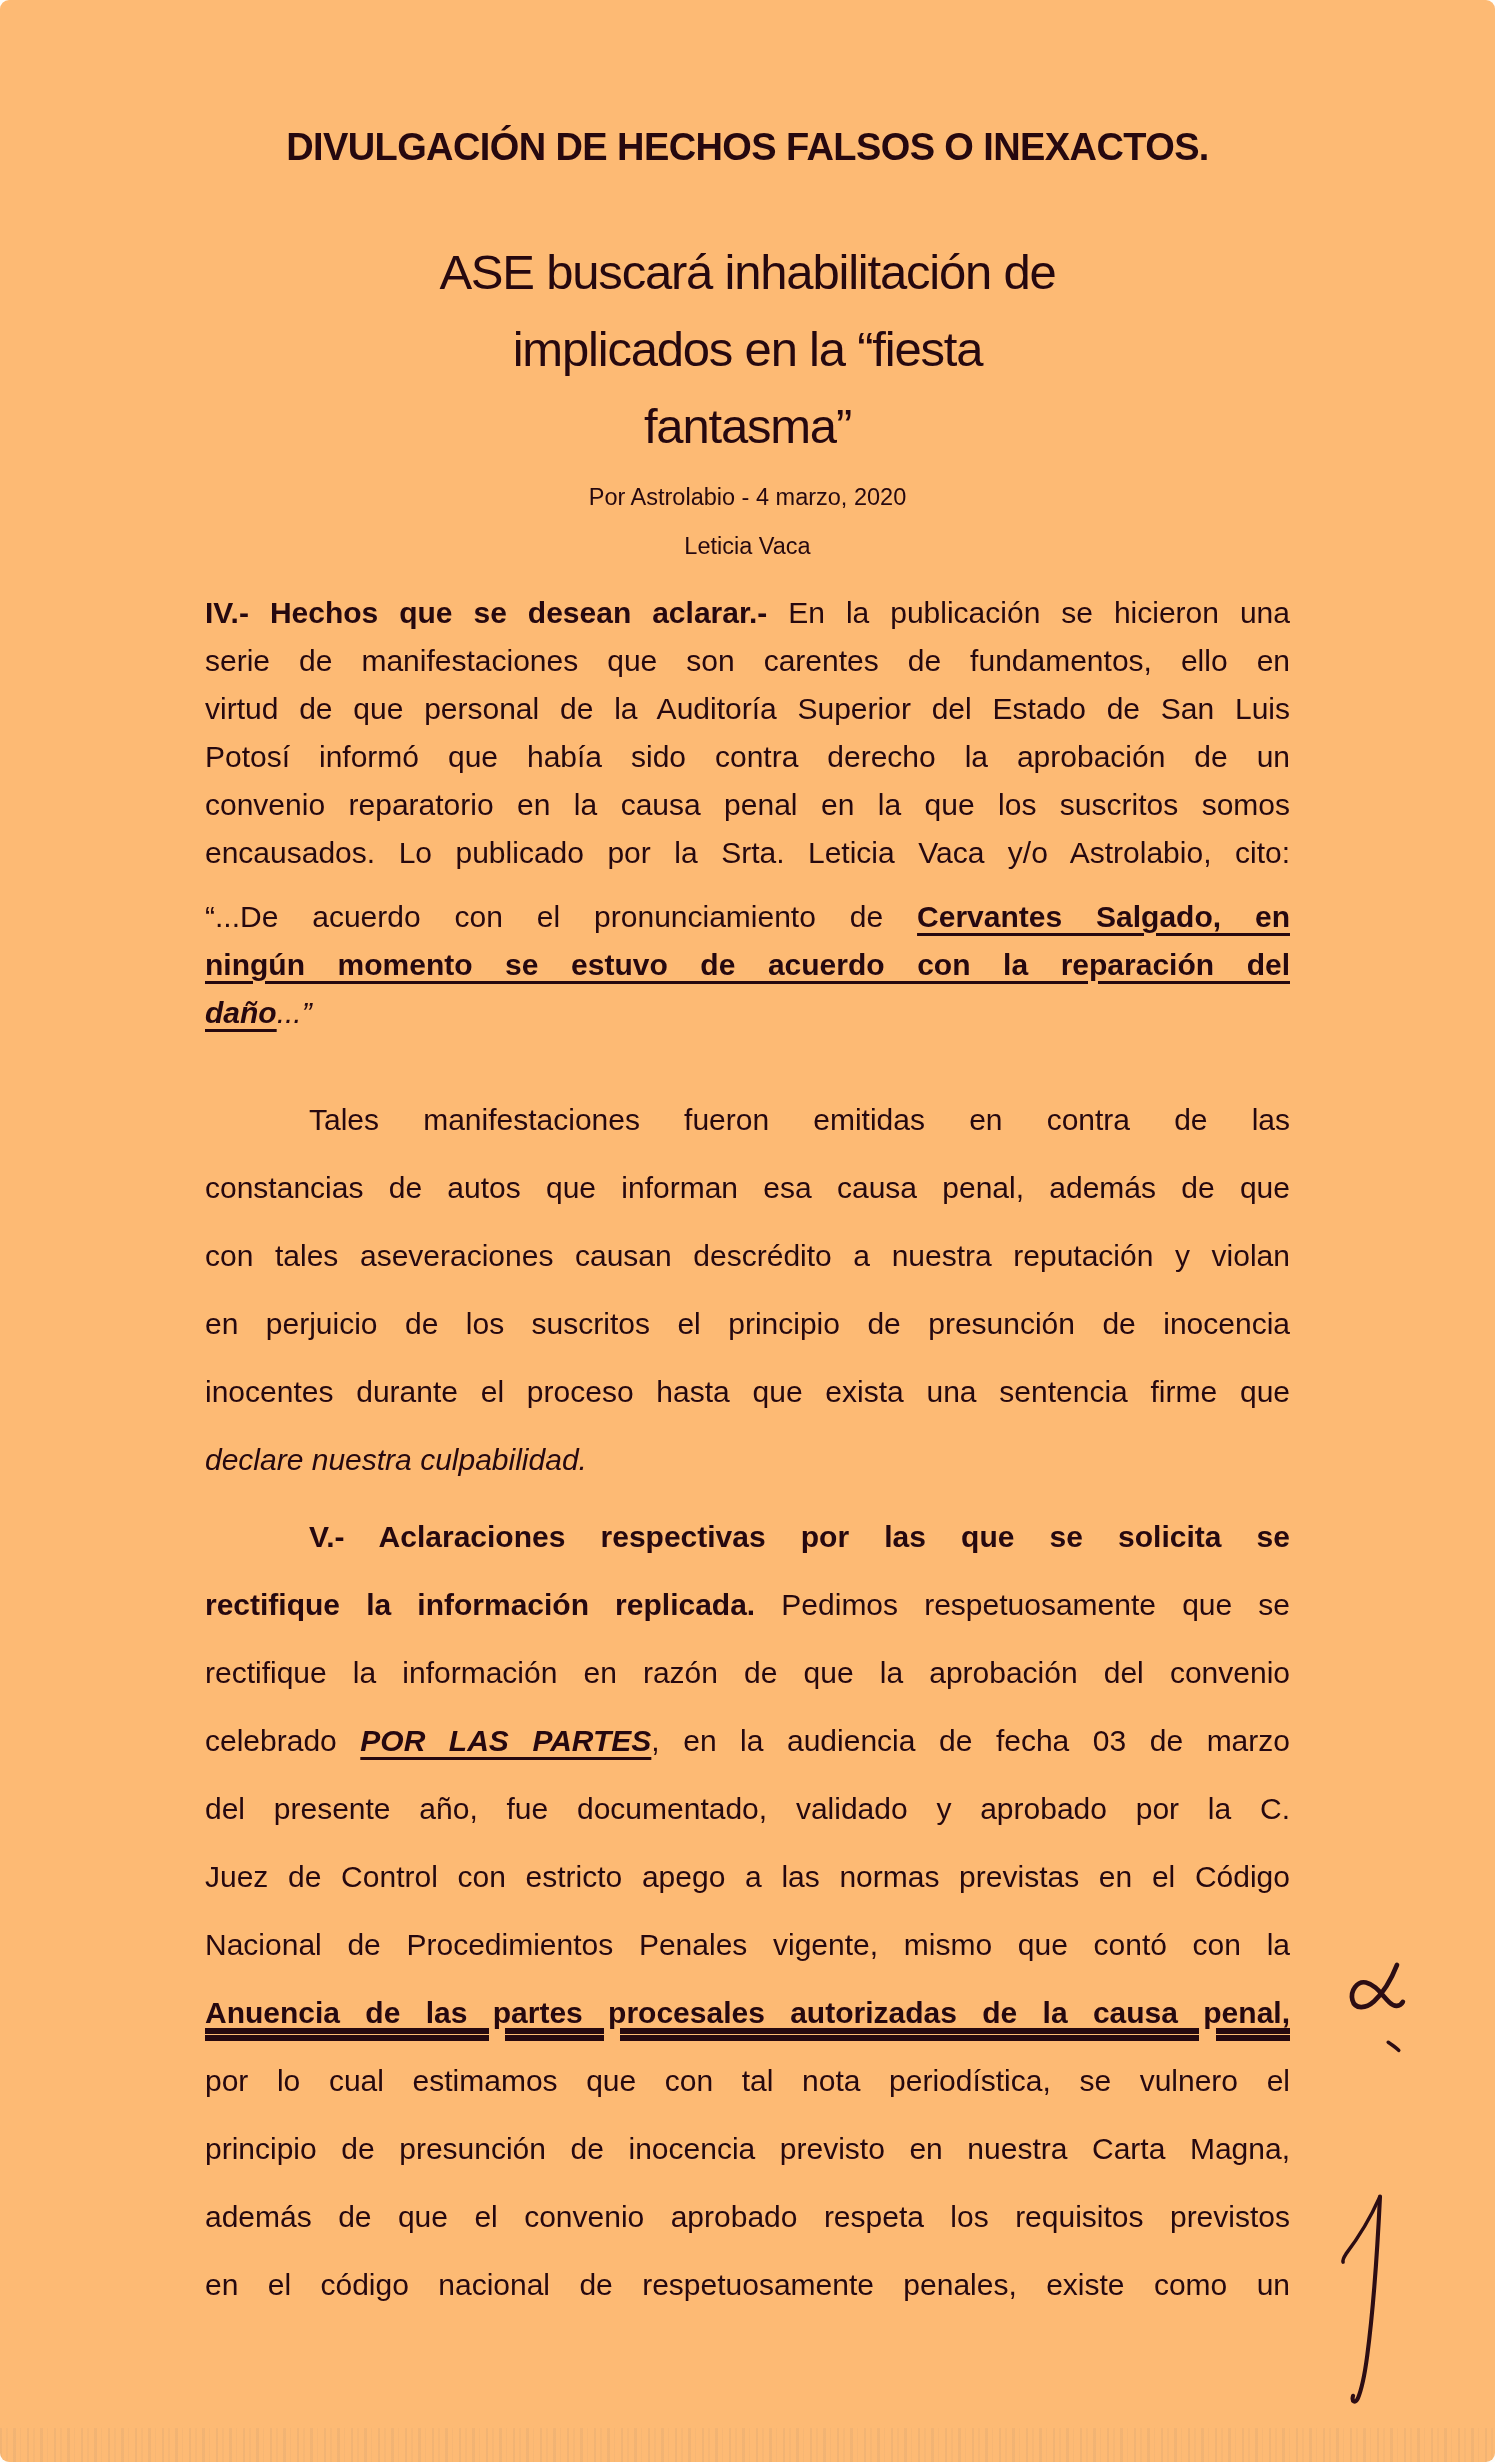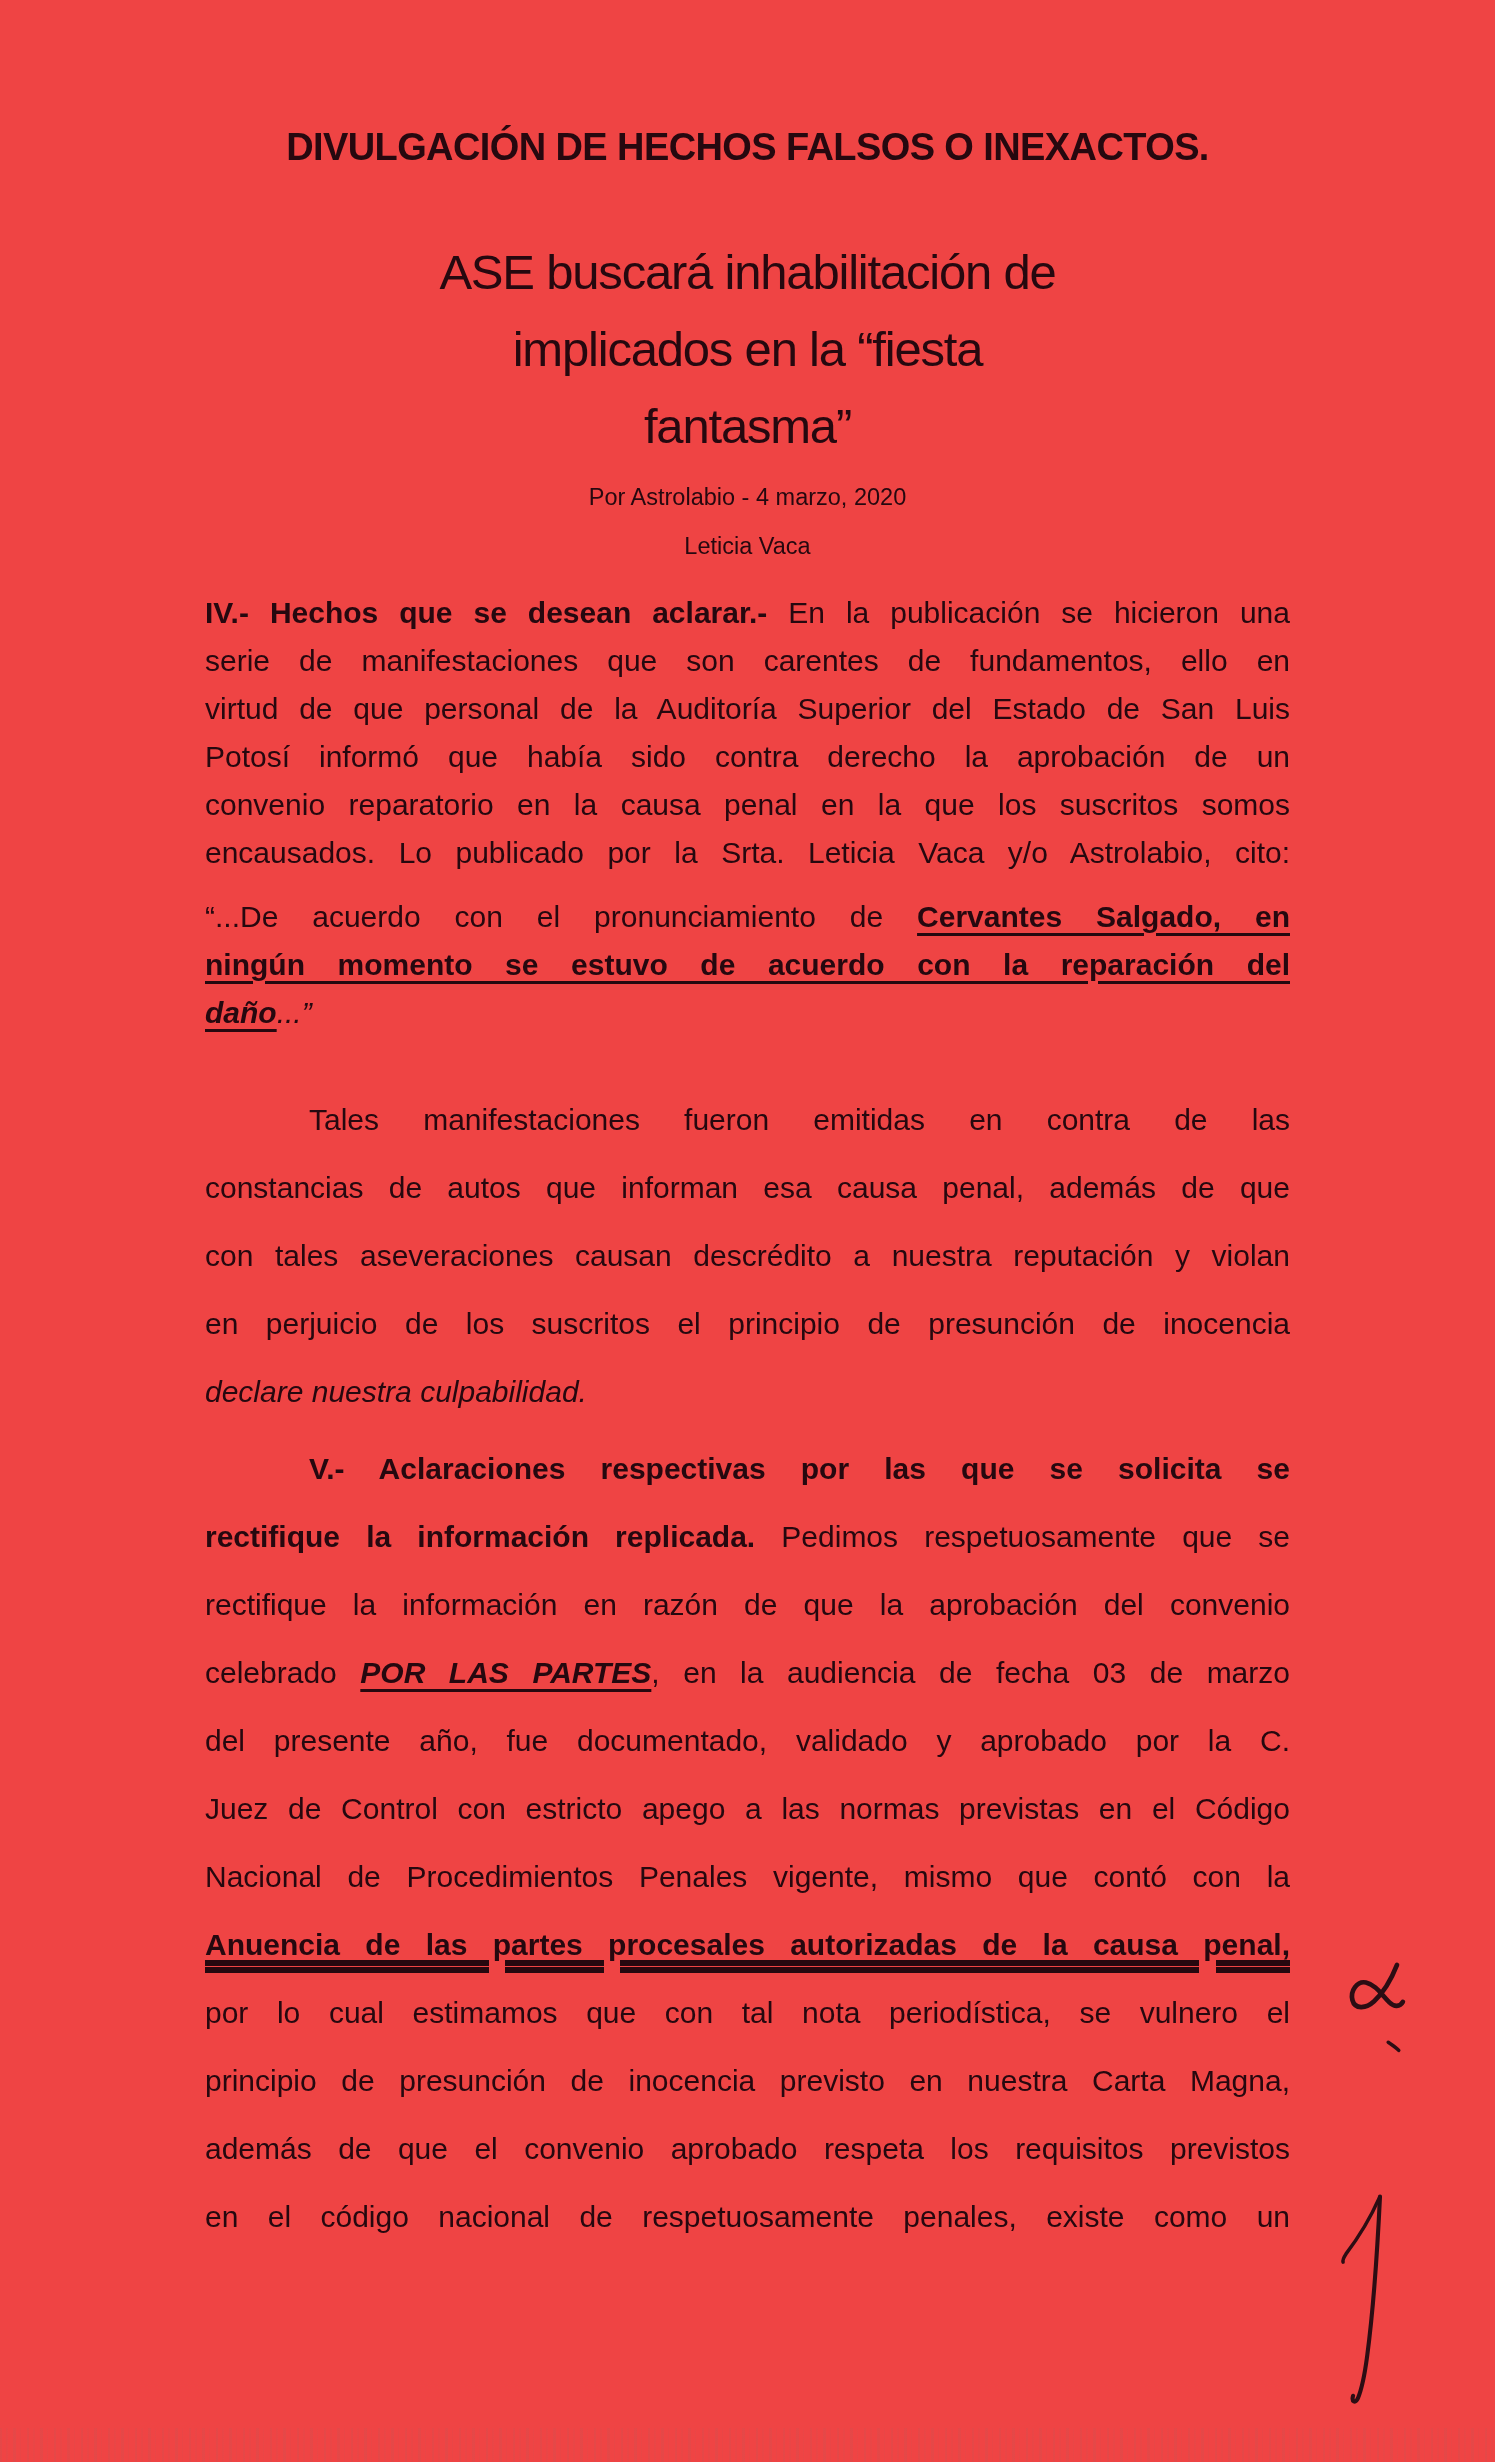--- a/index.html
+++ b/index.html
@@ -1,24 +1,25 @@
 <!DOCTYPE html>
 <html lang="es" style="font-size:9.4px"><head>
 <meta charset="utf-8">
 <style>
   * { box-sizing: border-box; }
   html, body { margin: 0; padding: 0; background: #fdfdfb; }
   .page {
     position: relative;
     width: 1495px;
     height: 2462px;
-    background: #ef4444;
+    background: #fdba74;
     color: #26080f;
     font-family: "Liberation Sans", "DejaVu Sans", sans-serif;
     overflow: hidden;
+    border-radius: 9px;
   }
   
   .page::after {
     content: "";
     position: absolute;
     left: 0; bottom: 0;
     width: 100%; height: 34px;
     background: repeating-linear-gradient(90deg,
       rgba(125,112,108,0.09) 0 2.3px,
       rgba(0,0,0,0) 2.3px 6.4px,
@@ -118,20 +119,21 @@
         <div class="para single para-quote">
           <div class="line"><span>“...De acuerdo con el pronunciamiento de </span><span class="b u">Cervantes Salgado, en</span></div>
           <div class="line"><span class="b u">ningún momento se estuvo de acuerdo con la reparación del</span></div>
           <div class="line last"><span class="b u">daño</span><span>...”</span></div>
         </div>
         <div class="para double para-tales">
           <div class="line indent"><span>Tales manifestaciones fueron emitidas en contra de las</span></div>
           <div class="line"><span>constancias de autos que informan esa causa penal, además de que</span></div>
           <div class="line"><span>con tales aseveraciones causan descrédito a nuestra reputación y violan</span></div>
           <div class="line"><span>en perjuicio de los suscritos el principio de presunción de inocencia</span></div>
+          <div class="line"><span>inocentes durante el proceso hasta que exista una sentencia firme que</span></div>
           <div class="line last"><span>declare nuestra culpabilidad.</span></div>
         </div>
         <div class="para double para-section-v">
           <div class="line indent"><span class="b">V.- Aclaraciones respectivas por las que se solicita se</span></div>
           <div class="line"><span class="b">rectifique la información replicada.</span><span> Pedimos respetuosamente que se</span></div>
           <div class="line"><span>rectifique la información en razón de que la aprobación del convenio</span></div>
           <div class="line"><span>celebrado </span><span class="b i u">POR LAS PARTES</span><span>, en la audiencia de fecha 03 de marzo</span></div>
           <div class="line"><span>del presente año, fue documentado, validado y aprobado por la C.</span></div>
           <div class="line"><span>Juez de Control con estricto apego a las normas previstas en el Código</span></div>
           <div class="line"><span>Nacional de Procedimientos Penales vigente, mismo que contó con la</span></div>

